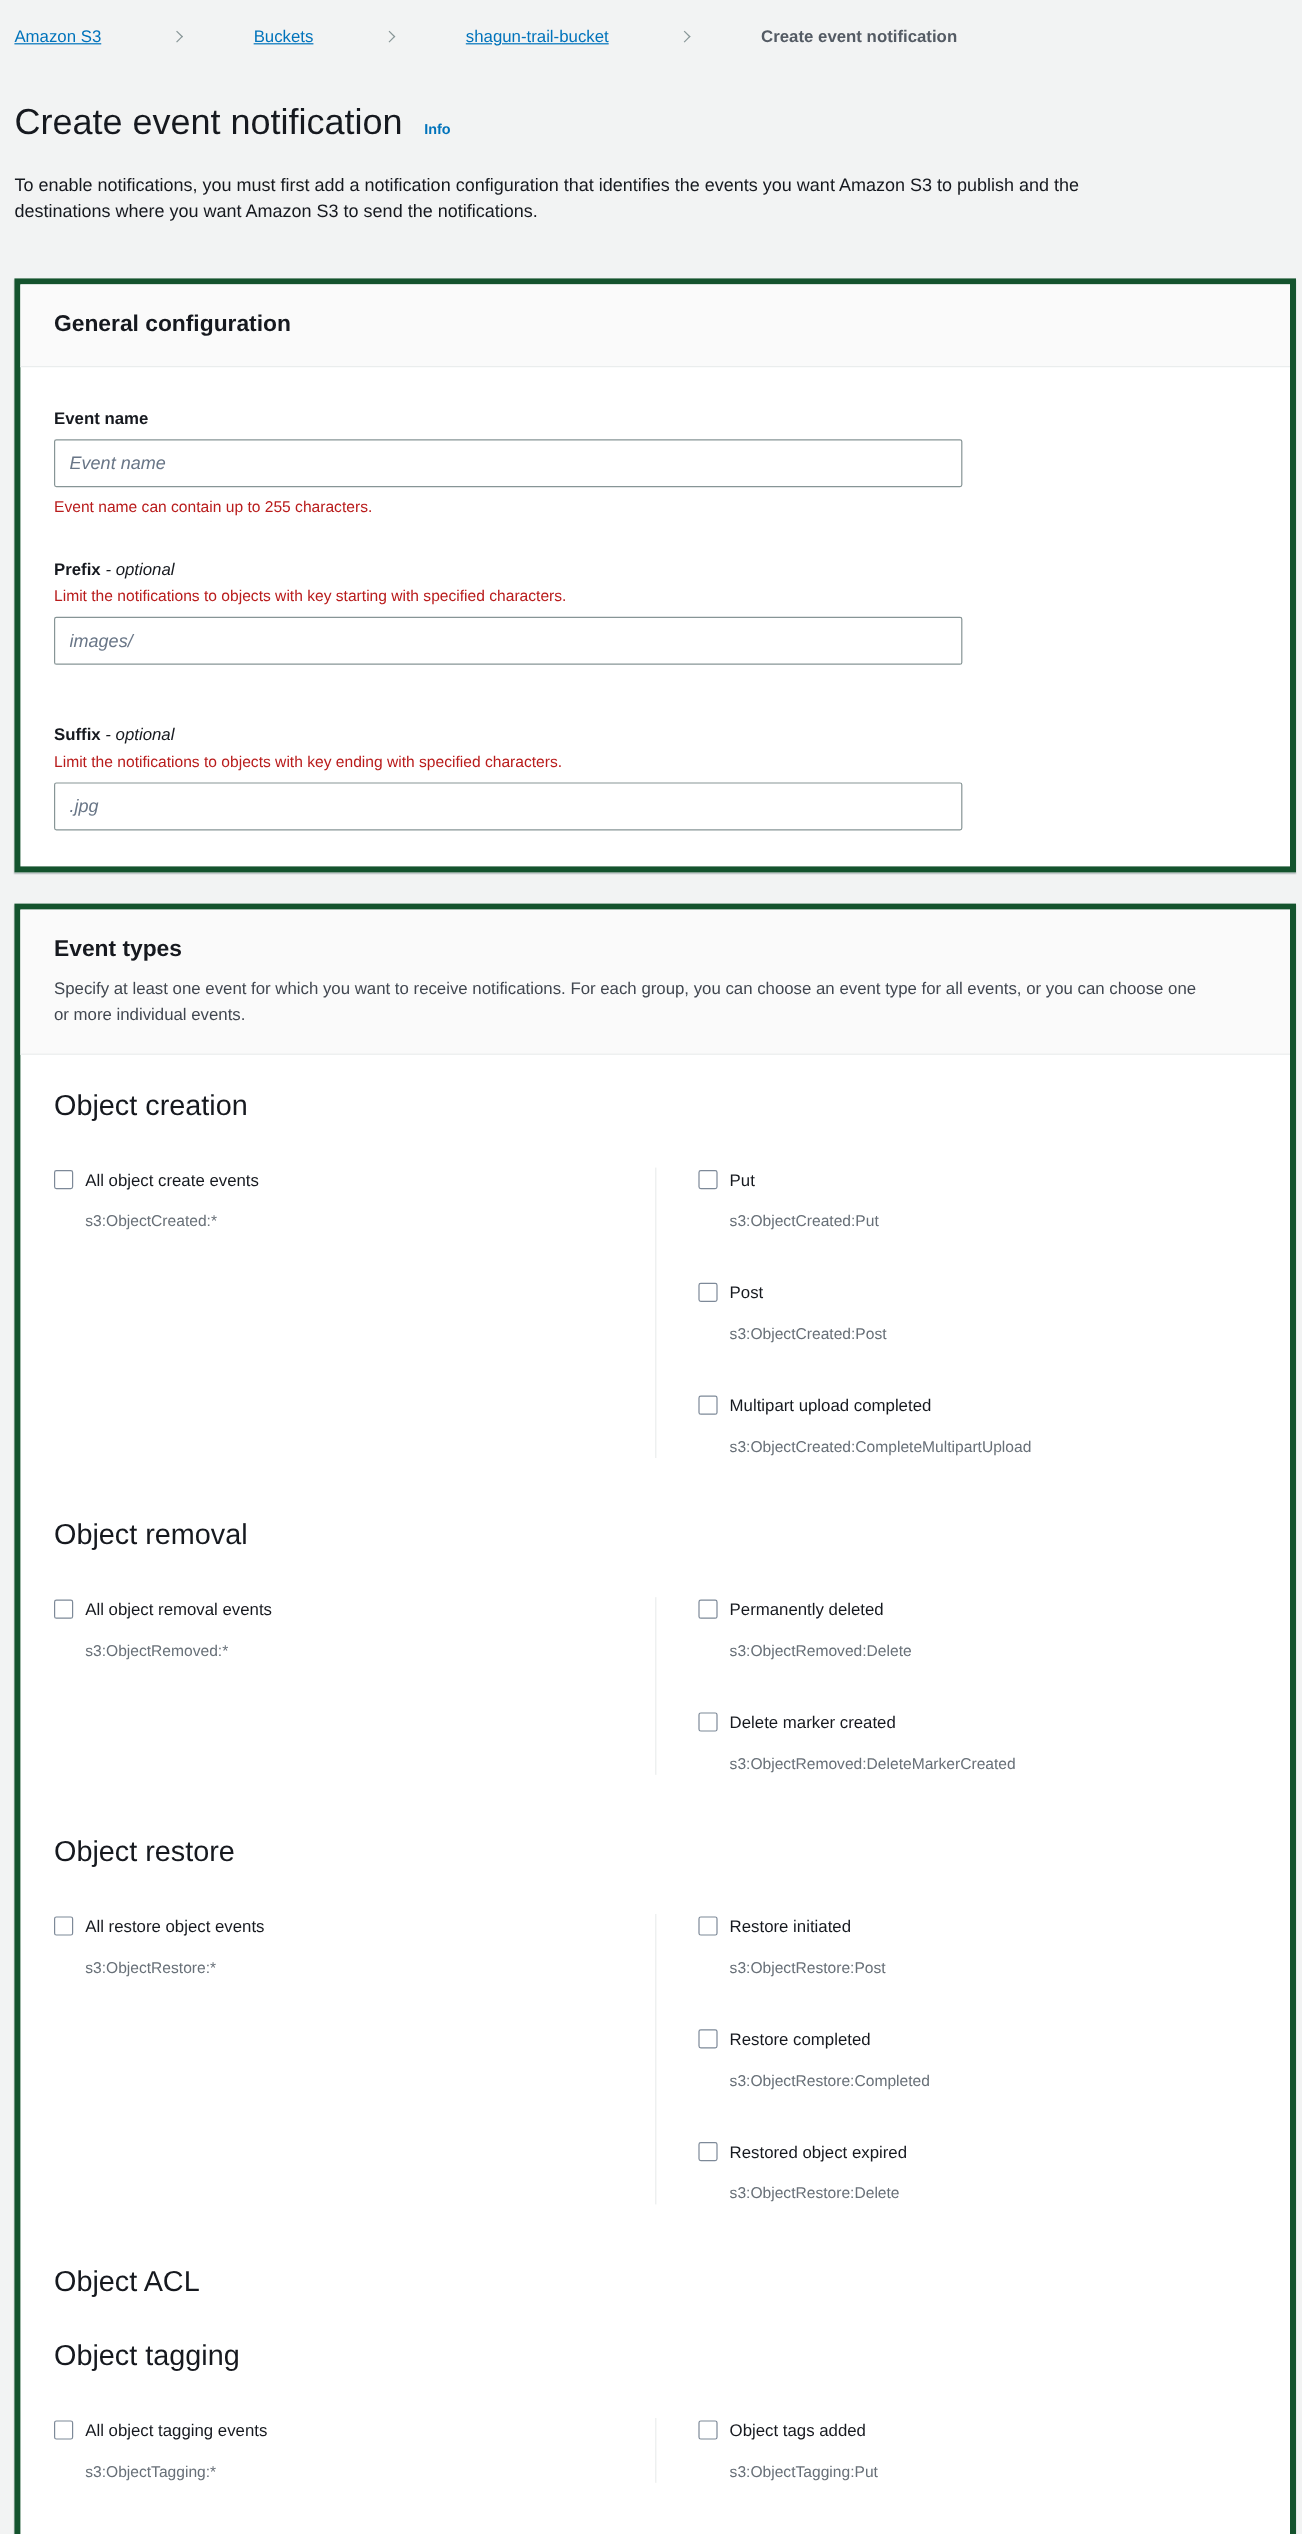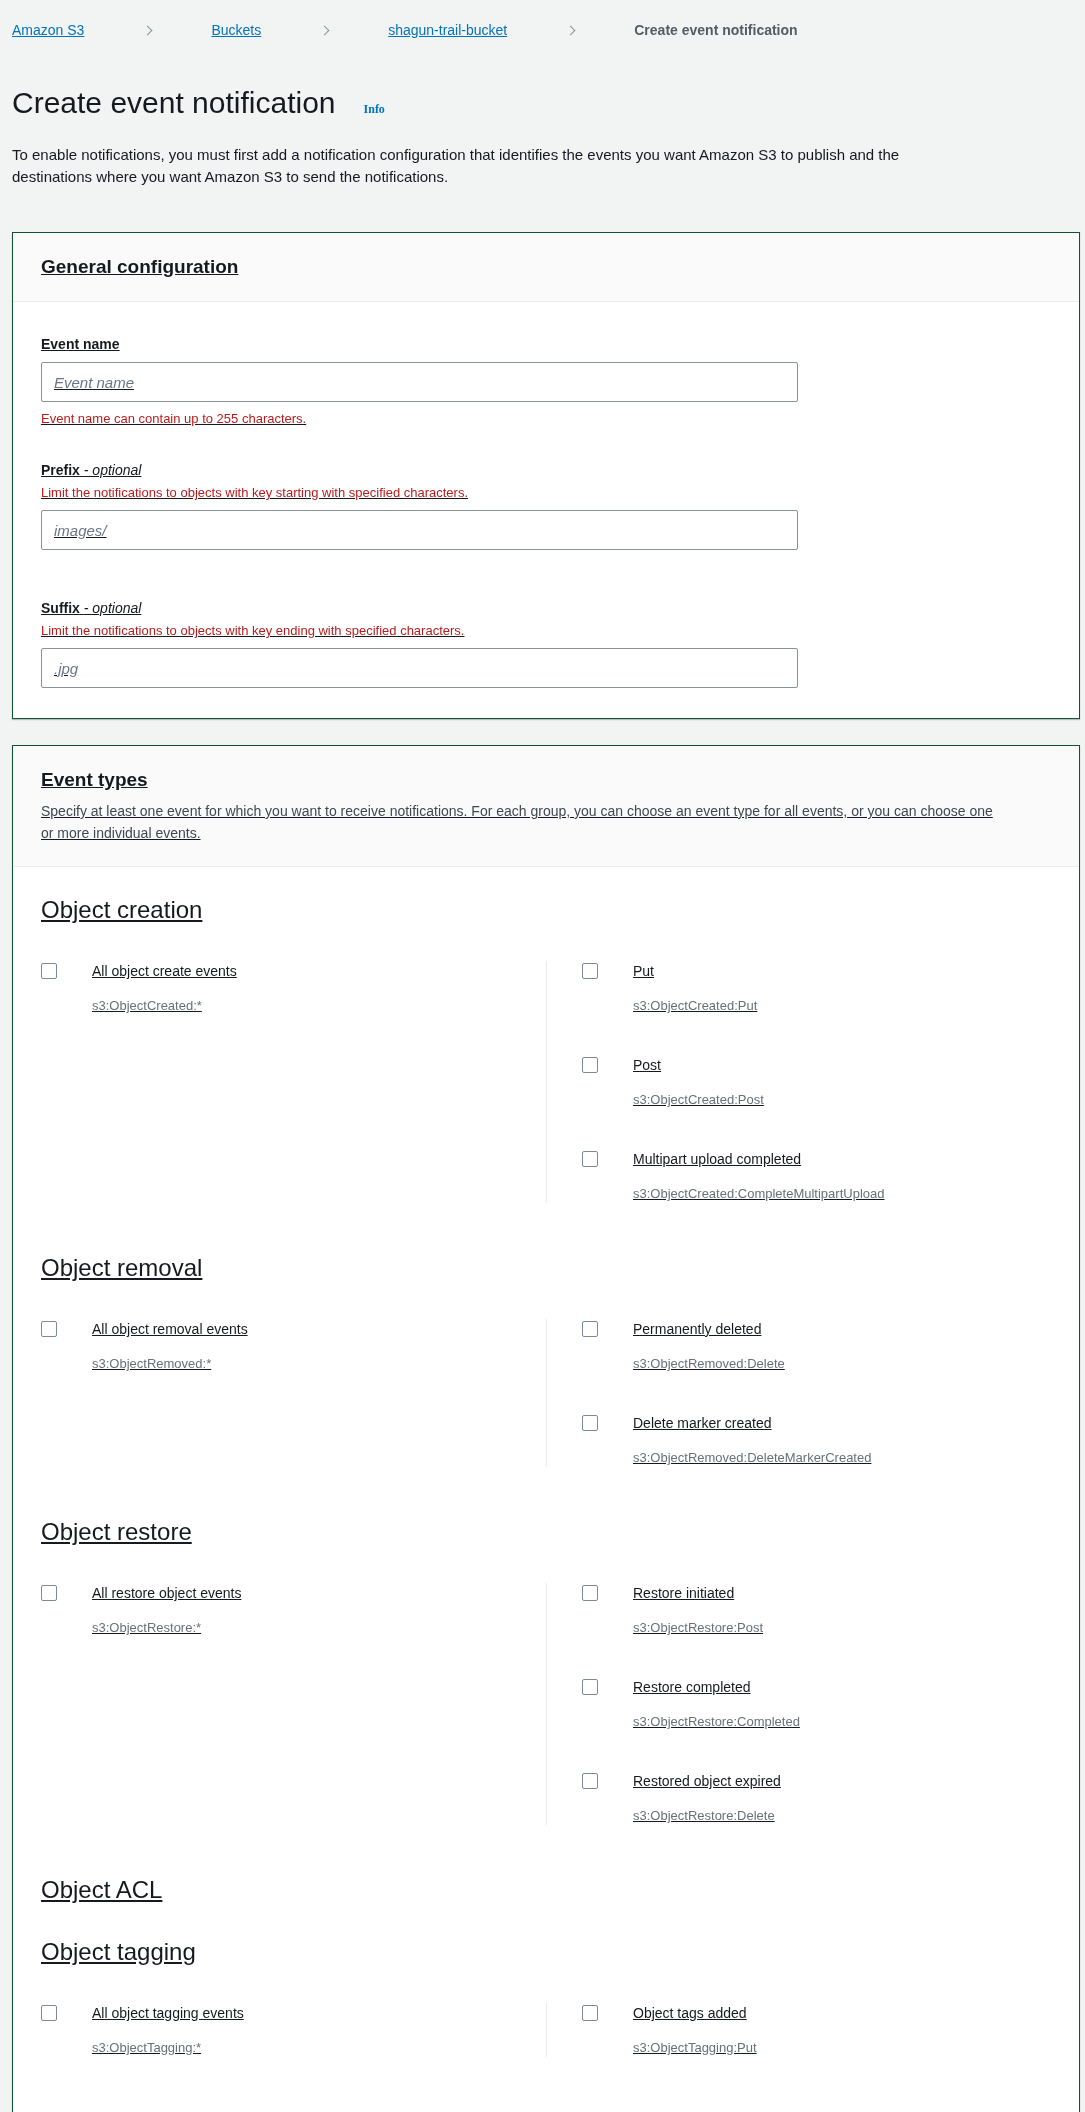--- a/index.html
+++ b/index.html
@@ -36,43 +36,41 @@
     border-right: 1.5px solid #879596;
     transform: rotate(45deg);
     display: inline-block;
     margin: 0 12px;
   }
 
   
   .title-row { display: flex; align-items: baseline; margin-top: 44px; }
   h1 { font-size: 30px; font-weight: 400; line-height: 38px; color: #16191f; }
   .info-link {
-    margin-left: 28px;
+    margin-left: 18px;
     font-size: 12px;
     font-weight: 700;
     color: #0073bb;
     text-decoration: none;
     cursor: pointer;
-    font-family: Liberation Serif, serif;
   }
   .page-desc {
     margin-top: 22px;
     font-size: 15px;
     line-height: 22px;
     max-width: 920px;
     color: #16191f;
   }
 
   
   .panel {
     background: #ffffff;
-    border: 1px solid #14532d;
+    border: 5px solid #14532d;
     box-shadow: 0 1px 1px rgba(0,28,36,0.25);
     margin-top: 44px;
-    text-decoration: underline;
   }
   .panel-header {
     background: #fafafa;
     border-bottom: 1px solid #eaeded;
     padding: 22px 28px 22px;
   }
   .panel-header h2 { font-size: 19px; font-weight: 700; line-height: 24px; color: #16191f; }
   .panel-header .panel-desc {
     margin-top: 8px;
     font-size: 14px;
@@ -107,21 +105,21 @@
   .text-input::placeholder { color: #697687; font-style: italic; opacity: 1; }
 
   
   .groups { padding: 32px 28px 80px; }
   .etg { margin-bottom: 40px; }
   .etg:last-child { margin-bottom: 0; }
   .group-heading { font-size: 24px; font-weight: 400; line-height: 22px; color: #16191f; margin: 0 0 38px; }
   .group-rows { display: flex; align-items: stretch; padding: 2px 0 14px; }
   .col-left { width: 50%; padding-right: 24px; }
   .col-right { width: 50%; border-left: 1px solid #eaeded; padding-left: 35px; }
-  .cb-item { display: flex; align-items: flex-start; margin-bottom: 40px; cursor: pointer; gap: 25px; }
+  .cb-item { display: flex; align-items: flex-start; margin-bottom: 40px; cursor: pointer; }
   .cb-item:last-child { margin-bottom: 0; }
   .checkbox {
     appearance: none;
     -webkit-appearance: none;
     width: 16px; height: 16px;
     border: 1px solid #7d8998;
     border-radius: 2px;
     background: #fff;
     margin: 2px 10px 0 0;
     flex: none;

